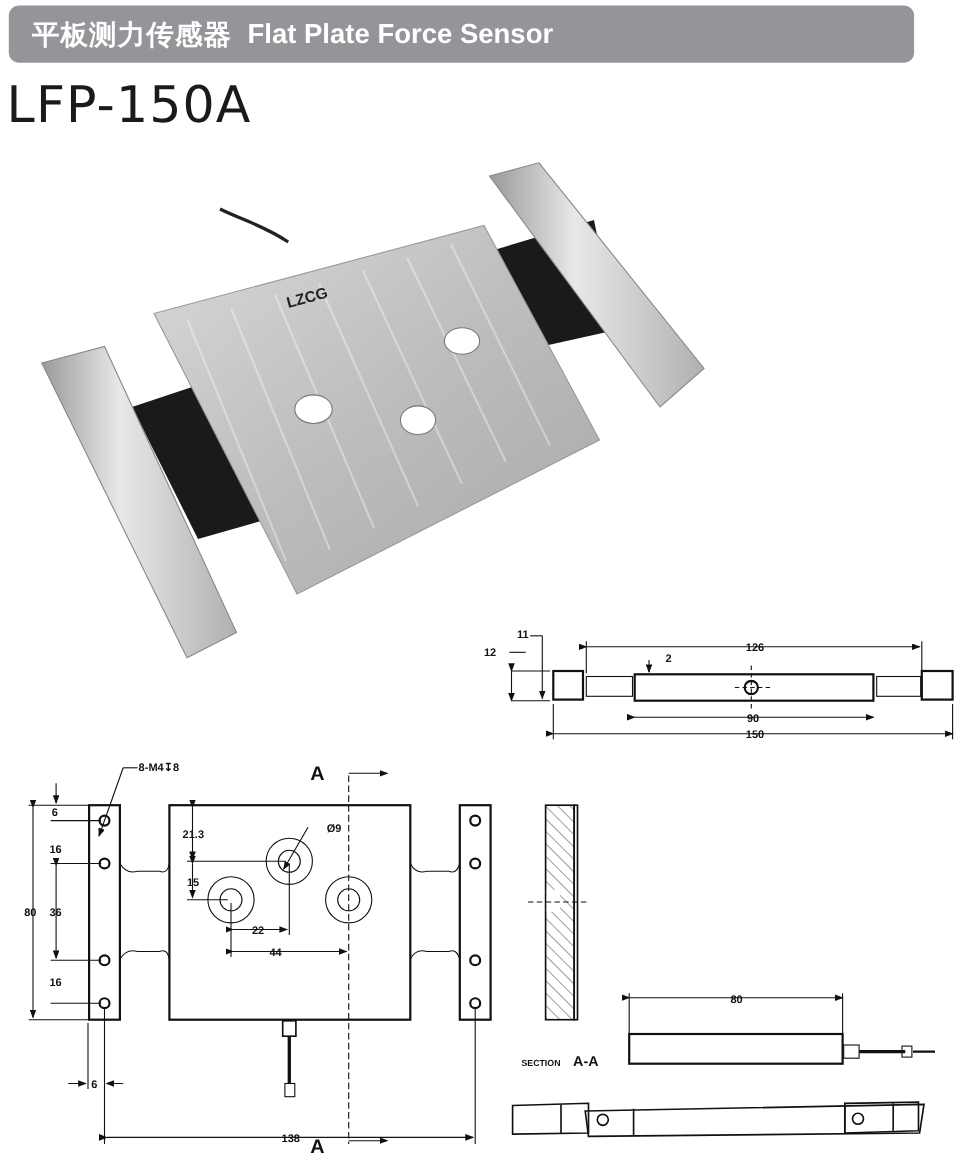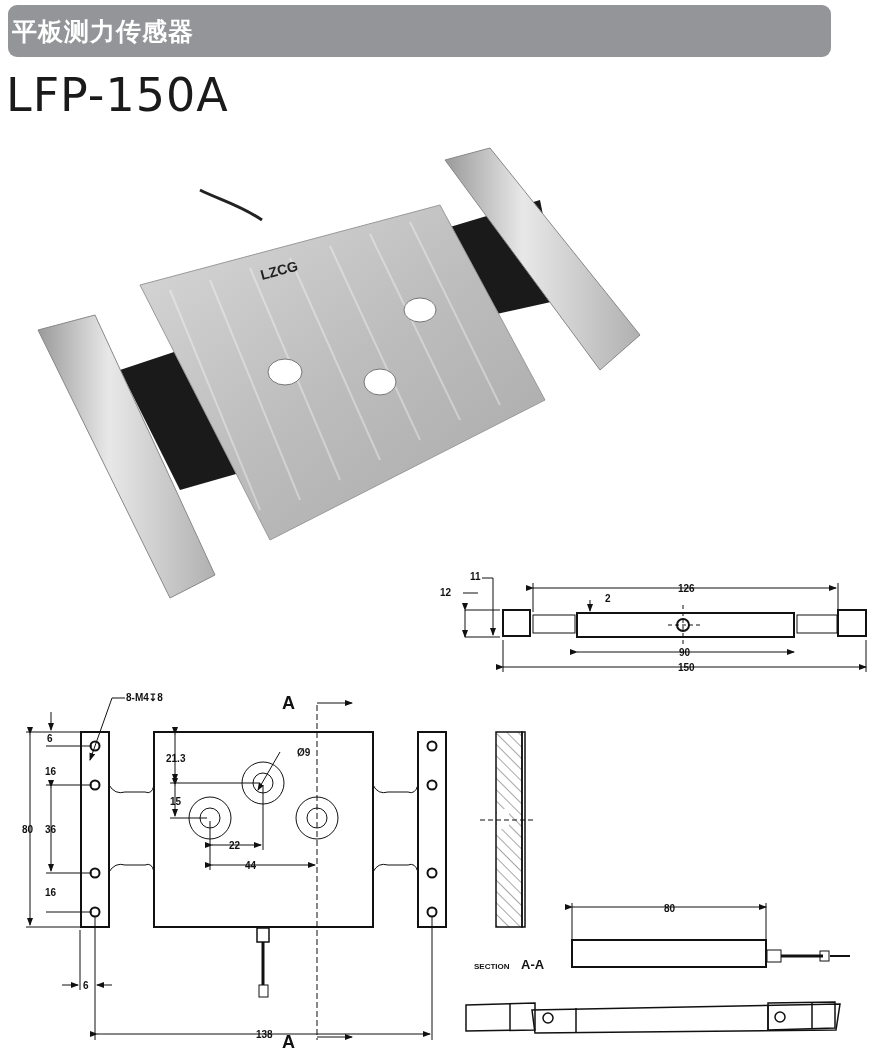--- a/index.html
+++ b/index.html
@@ -1,29 +1,30 @@
 <!DOCTYPE html>
 <html><head>
 <meta charset="utf-8">
 <style>
   html,body{margin:0;padding:0;background:#fff;}
   body{width:879px;height:1054px;position:relative;overflow:hidden;font-family:"Liberation Sans",sans-serif;}
   .banner{position:absolute;left:8px;top:5px;width:823px;height:52px;background:#949598;border-radius:9px;color:#fff;display:flex;align-items:center;}
-  .banner .cn{font-family:"DejaVu Sans",sans-serif;font-weight:bold;font-size:25px;margin-left:4px;letter-spacing:1px;}
+  .banner .cn{font-family:"DejaVu Sans",sans-serif;font-weight:bold;font-size:25px;margin-left:21px;letter-spacing:1px;}
   .banner .en{font-size:25px;font-weight:bold;margin-left:14px;}
   .model{position:absolute;left:6px;top:68px;font-family:"DejaVu Sans",sans-serif;font-weight:400;font-size:46px;color:#1a1a1a;letter-spacing:1px;}
   svg{position:absolute;left:0;top:0;}
   .dim{font-family:"Liberation Sans",sans-serif;font-size:10px;font-weight:bold;fill:#111;}
   .big{font-family:"Liberation Sans",sans-serif;font-size:18px;font-weight:bold;fill:#111;}
 </style>
 </head>
 <body>
 
 <div class="banner">
   <span class="cn">平板测力传感器</span>
+  <span class="en">Flat Plate Force Sensor</span>
 </div>
 <div class="model">LFP-150A</div>
 
 <svg width="879" height="1054" viewBox="0 0 879 1054">
   <defs>
     <linearGradient id="metal" x1="0" y1="0" x2="1" y2="1">
       <stop offset="0" stop-color="#d9d9d9"></stop>
       <stop offset="0.5" stop-color="#bdbdbd"></stop>
       <stop offset="1" stop-color="#a8a8a8"></stop>
     </linearGradient>

